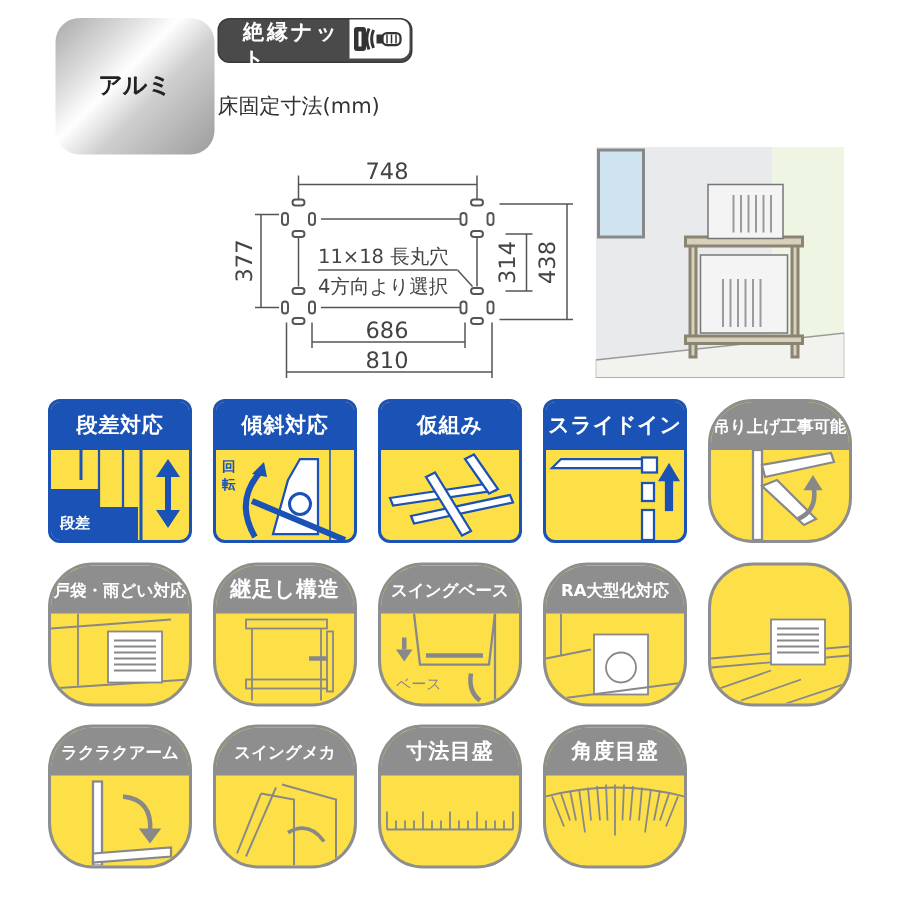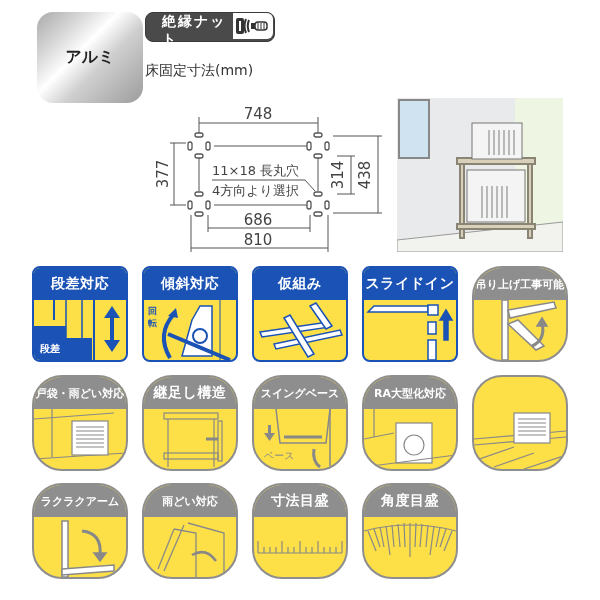--- a/index.html
+++ b/index.html
@@ -329,21 +329,21 @@
     <svg width="92" height="60" viewBox="0 0 92 60" stroke="#888" stroke-width="1.5" fill="none">
       <rect x="28" y="4" width="6" height="56" fill="#fff"></rect>
       <polygon points="28,52 80,48 80,54 28,58" fill="#fff"></polygon>
       <path d="M48 14 q20 2 18 24" stroke-width="3"></path>
       <polygon points="60,36 72,36 66,44" fill="#888"></polygon>
     </svg>
   </div>
 </div>
 
 <div class="tile gray" style="left:142px;top:483px;">
-  <div class="hdr small">雨どい対応</div>
+  <div class="hdr small">スイングメカ</div>
   <div class="body">
     <svg width="92" height="60" viewBox="0 0 92 60" stroke="#888" stroke-width="1.3" fill="none">
       <path d="M44 6 l36 10 l0 44"></path>
       <path d="M30 12 l22 4 l0 44"></path>
       <path d="M30 12 l-16 40"></path>
       <path d="M40 8 l-20 46"></path>
       <path d="M48 38 q14 -8 24 6" stroke-width="2.5"></path>
     </svg>
   </div>
 </div>

